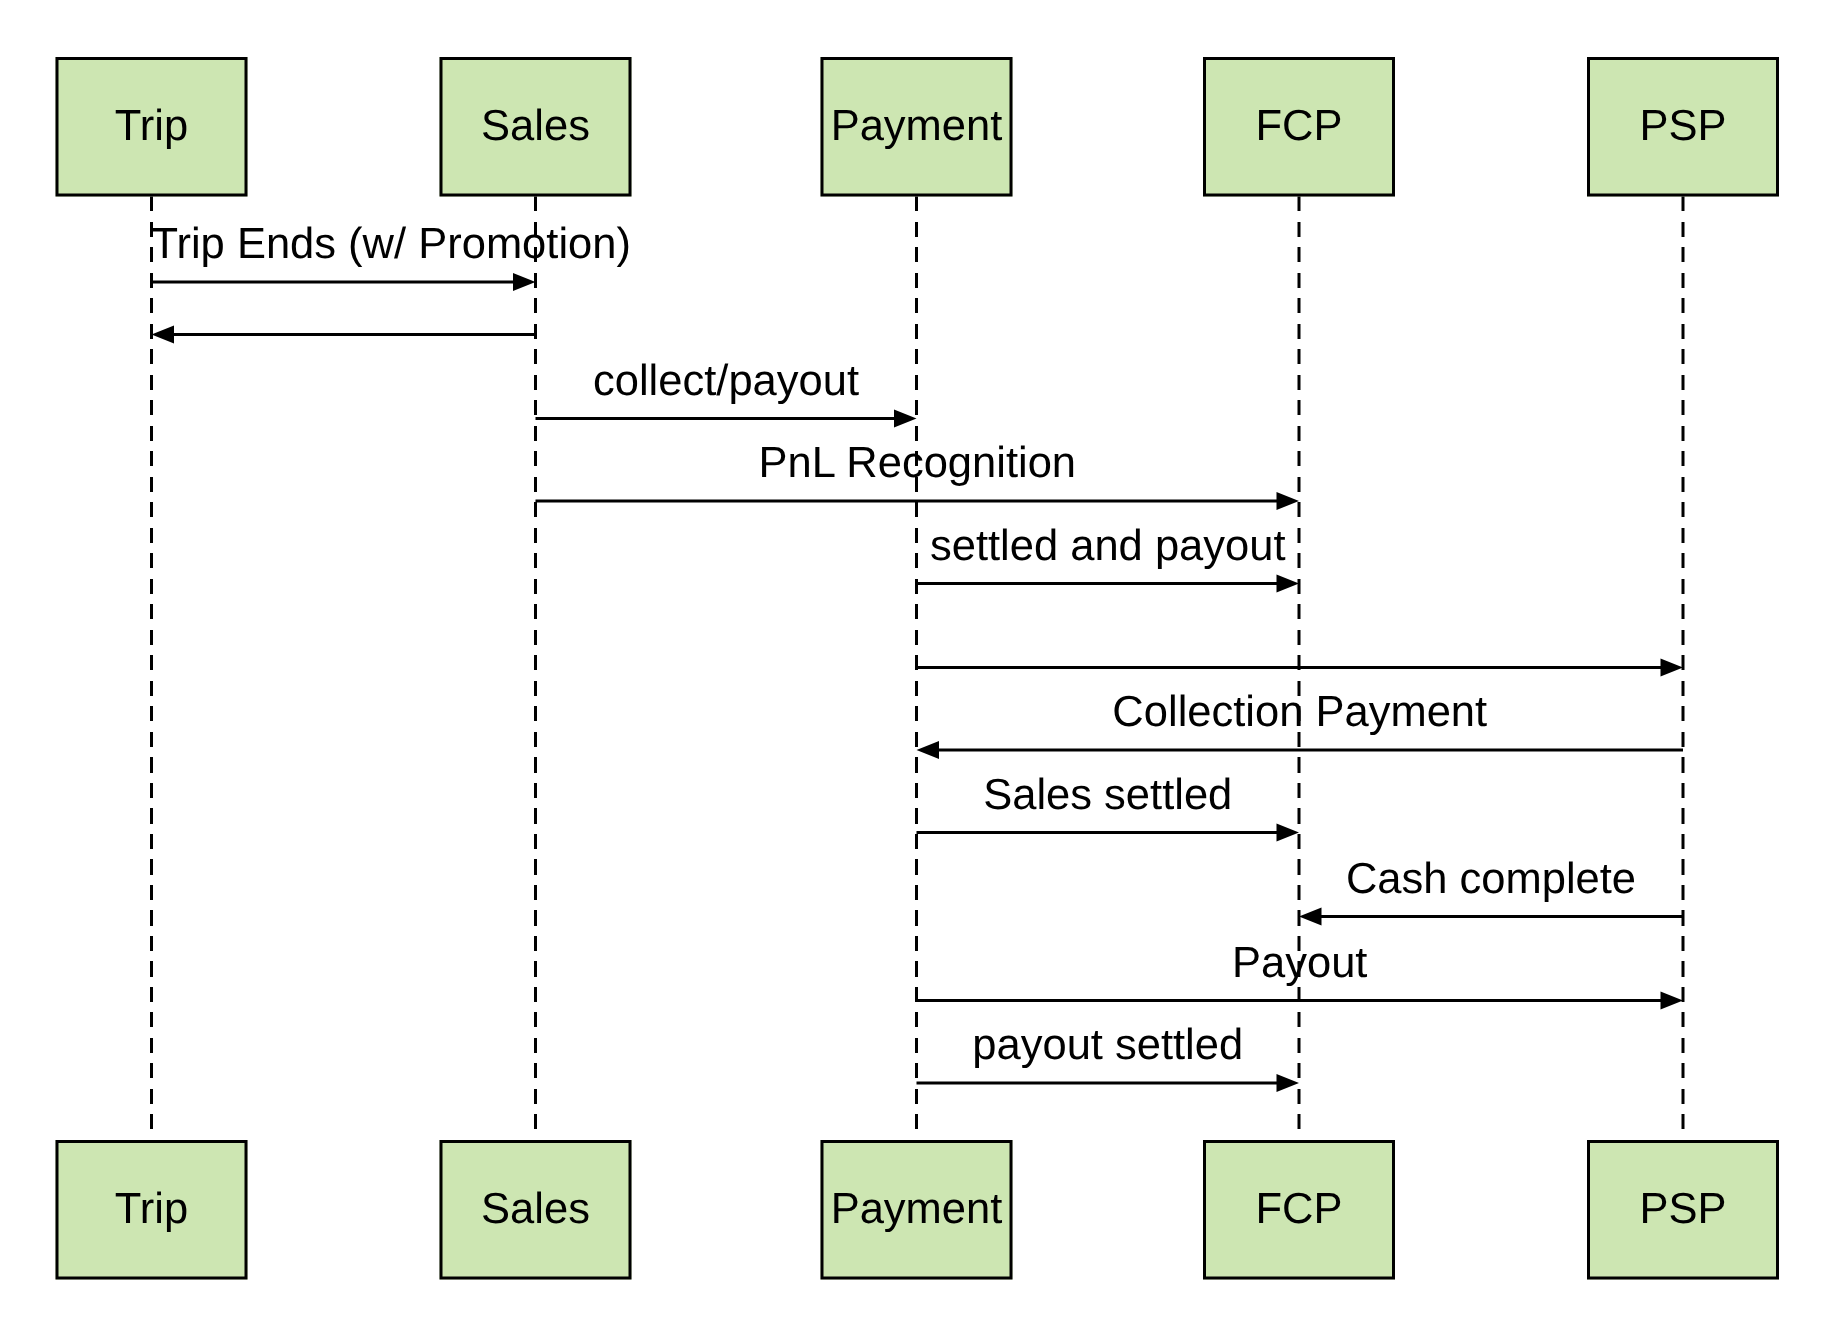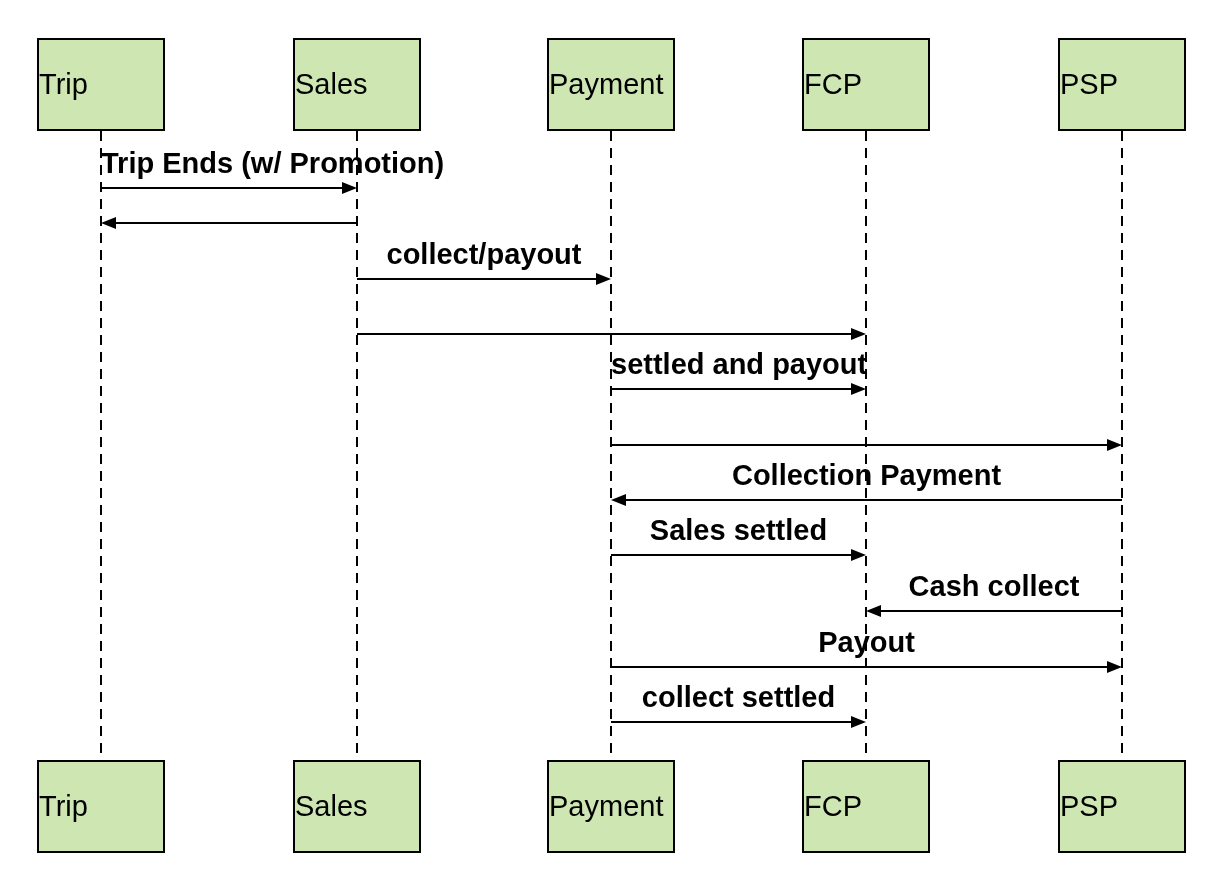--- a/index.html
+++ b/index.html
@@ -23,38 +23,38 @@
     overflow: hidden;
   }
   .actor {
     position: absolute;
     width: 128px;
     height: 93px;
     background: var(--actor-fill);
     border: 2px solid var(--actor-border);
     display: flex;
     align-items: center;
-    justify-content: flex-start;
+    justify-content: center;
     font-size: 29px;
     color: var(--text);
   }
   .actor.top { top: 38px; }
   .actor.bottom { top: 760px; }
   .lifeline {
     position: absolute;
     top: 131px;
     height: 629px;
     width: 2px;
     background: repeating-linear-gradient(
       to bottom,
       var(--line) 0px, var(--line) 10px,
       transparent 10px, transparent 17px
     );
   }
-  .msg { position: absolute; height: 38px; font-weight: bold; }
+  .msg { position: absolute; height: 38px; }
   .msg .lbl {
     position: absolute;
     left: 0; right: 0;
     bottom: 11px;
     text-align: center;
     white-space: nowrap;
     font-size: 29px;
     line-height: 1;
     color: var(--text);
   }
@@ -116,20 +116,21 @@
     <div class="head"></div>
   </div>
 
   <div class="msg right" style="left:357px; top:242px; width:254px;">
     <div class="lbl">collect/payout</div>
     <div class="line"></div>
     <div class="head"></div>
   </div>
 
   <div class="msg right" style="left:357px; top:297px; width:509px;">
+    <div class="lbl">PnL Recognition</div>
     <div class="line"></div>
     <div class="head"></div>
   </div>
 
   <div class="msg right" style="left:611px; top:352px; width:255px;">
     <div class="lbl">settled and payout</div>
     <div class="line"></div>
     <div class="head"></div>
   </div>
 
@@ -144,33 +145,33 @@
     <div class="head"></div>
   </div>
 
   <div class="msg right" style="left:611px; top:518px; width:255px;">
     <div class="lbl">Sales settled</div>
     <div class="line"></div>
     <div class="head"></div>
   </div>
 
   <div class="msg left" style="left:866px; top:574px; width:256px;">
-    <div class="lbl">Cash collect</div>
+    <div class="lbl">Cash complete</div>
     <div class="line"></div>
     <div class="head"></div>
   </div>
 
   <div class="msg right" style="left:611px; top:630px; width:511px;">
     <div class="lbl">Payout</div>
     <div class="line"></div>
     <div class="head"></div>
   </div>
 
   <div class="msg right" style="left:611px; top:685px; width:255px;">
-    <div class="lbl">collect settled</div>
+    <div class="lbl">payout settled</div>
     <div class="line"></div>
     <div class="head"></div>
   </div>
 
   <div class="actor bottom" style="left:37px;">
       <span>Trip</span>
     </div>
   <div class="actor bottom" style="left:293px;">
       <span>Sales</span>
     </div>

